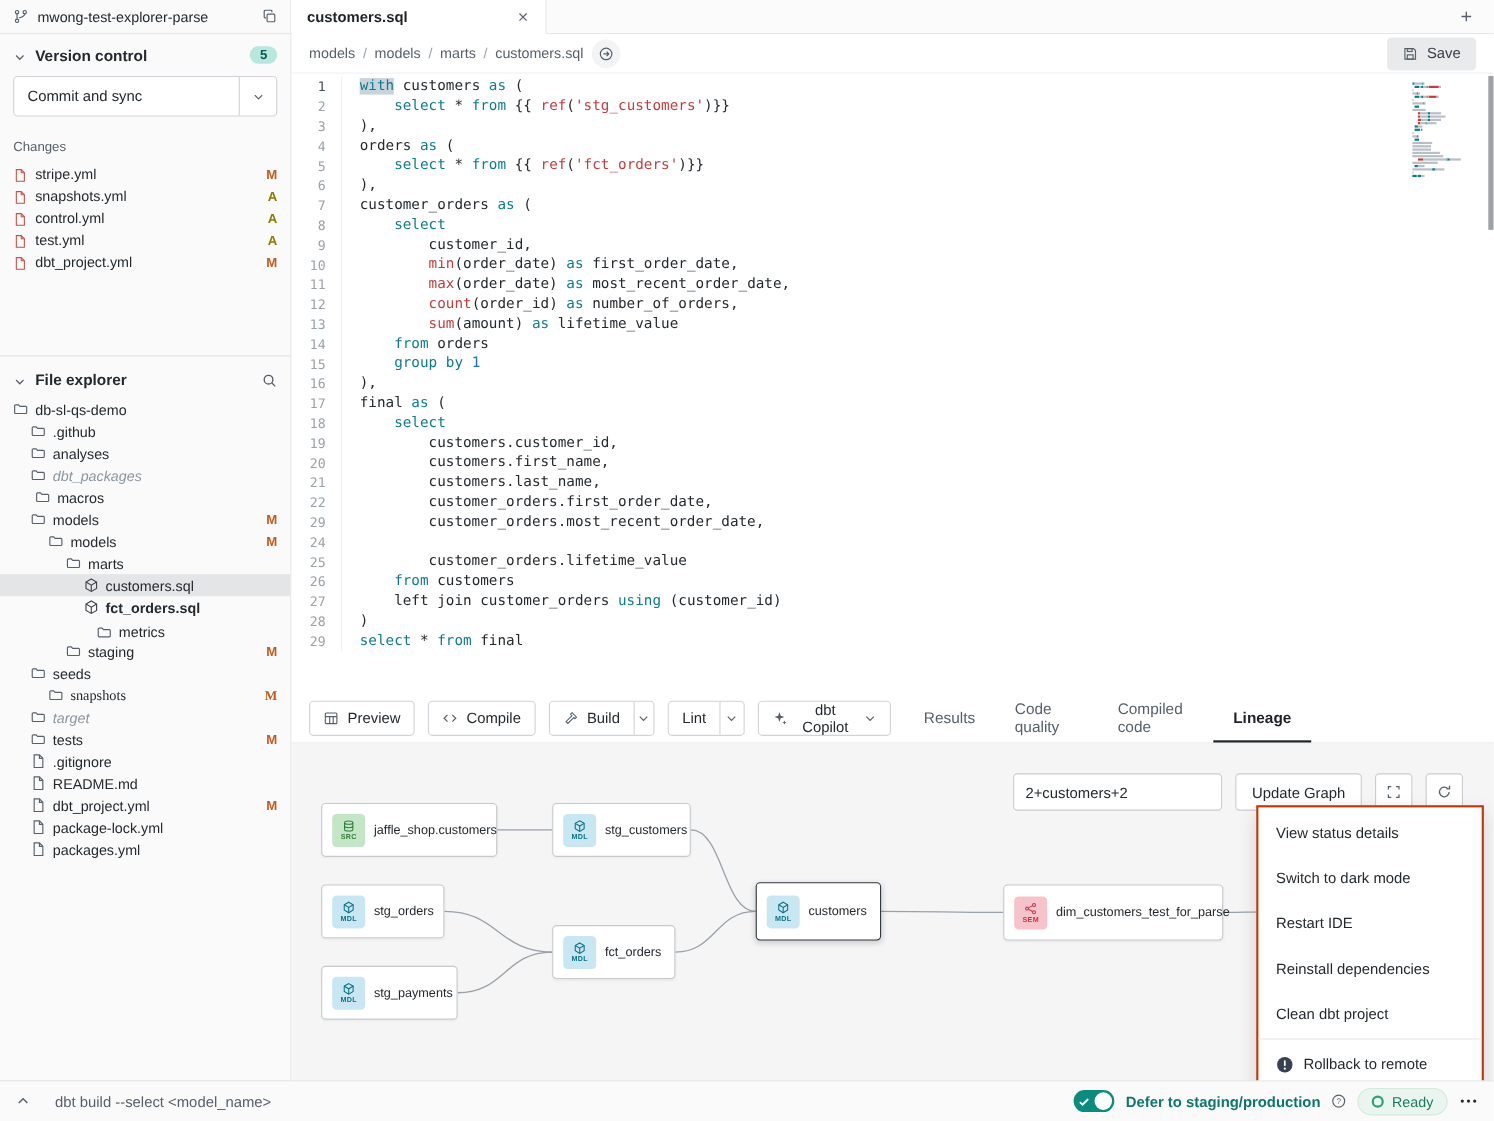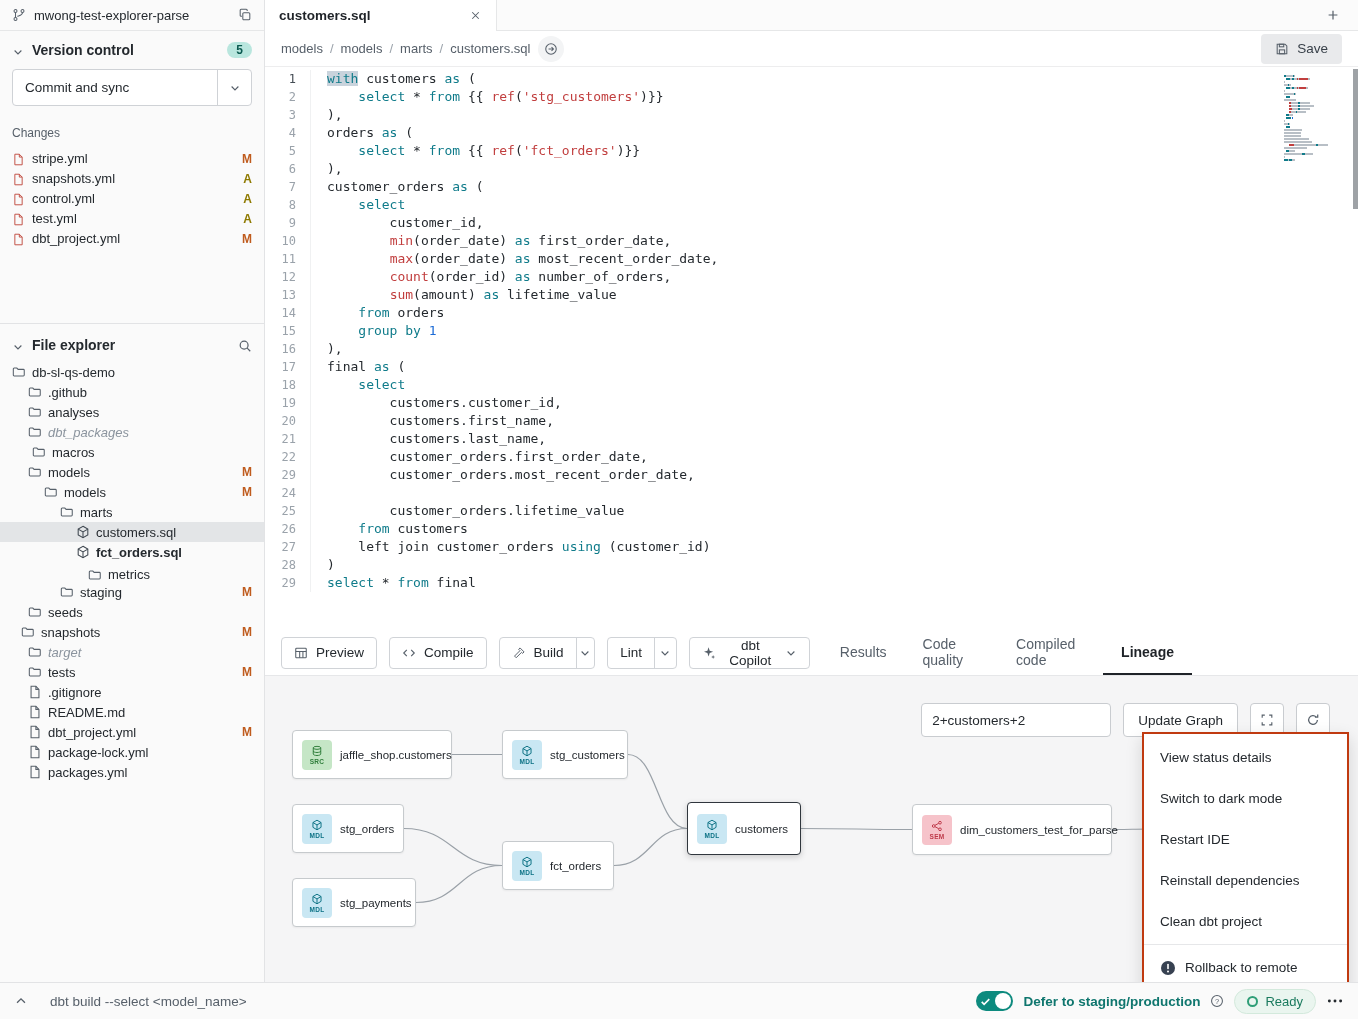--- a/index.html
+++ b/index.html
@@ -341,21 +341,21 @@
               <span class="st st-M">M</span>
             </div>
             <div class="tree-row" style="padding-left: 28px;">
               <span class="t-icon">
                 <svg viewBox="0 0 16 16">
                   <path d="M1.5 4.5a1 1 0 0 1 1-1h3L7 5h6a1 1 0 0 1 1 1v5.5a1 1 0 0 1-1 1H2.5a1 1 0 0 1-1-1z" fill="none" stroke="currentColor" stroke-width="1.2"></path>
                 </svg>
               </span>
               <span class="t-name">seeds</span>
             </div>
-            <div class="tree-row" style="padding-left: 21px;">
+            <div class="tree-row" style="padding-left: 44px; font-family: Liberation Serif, serif;">
               <span class="t-icon">
                 <svg viewBox="0 0 16 16">
                   <path d="M1.5 4.5a1 1 0 0 1 1-1h3L7 5h6a1 1 0 0 1 1 1v5.5a1 1 0 0 1-1 1H2.5a1 1 0 0 1-1-1z" fill="none" stroke="currentColor" stroke-width="1.2"></path>
                 </svg>
               </span>
               <span class="t-name">snapshots</span>
               <span class="st st-M">M</span>
             </div>
             <div class="tree-row muted" style="padding-left: 28px;">
               <span class="t-icon">

